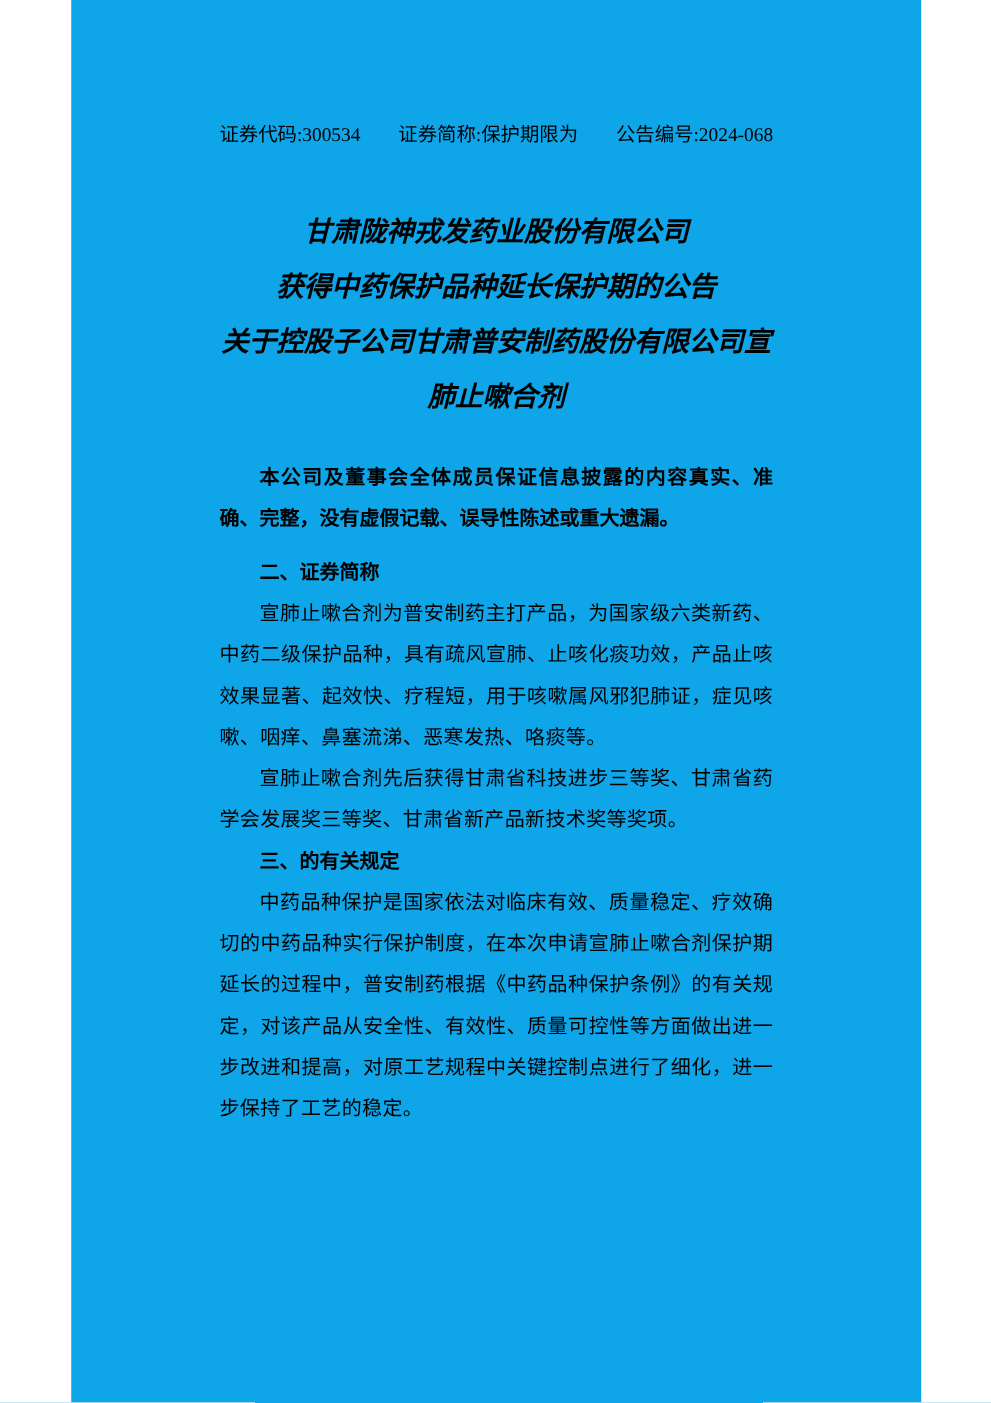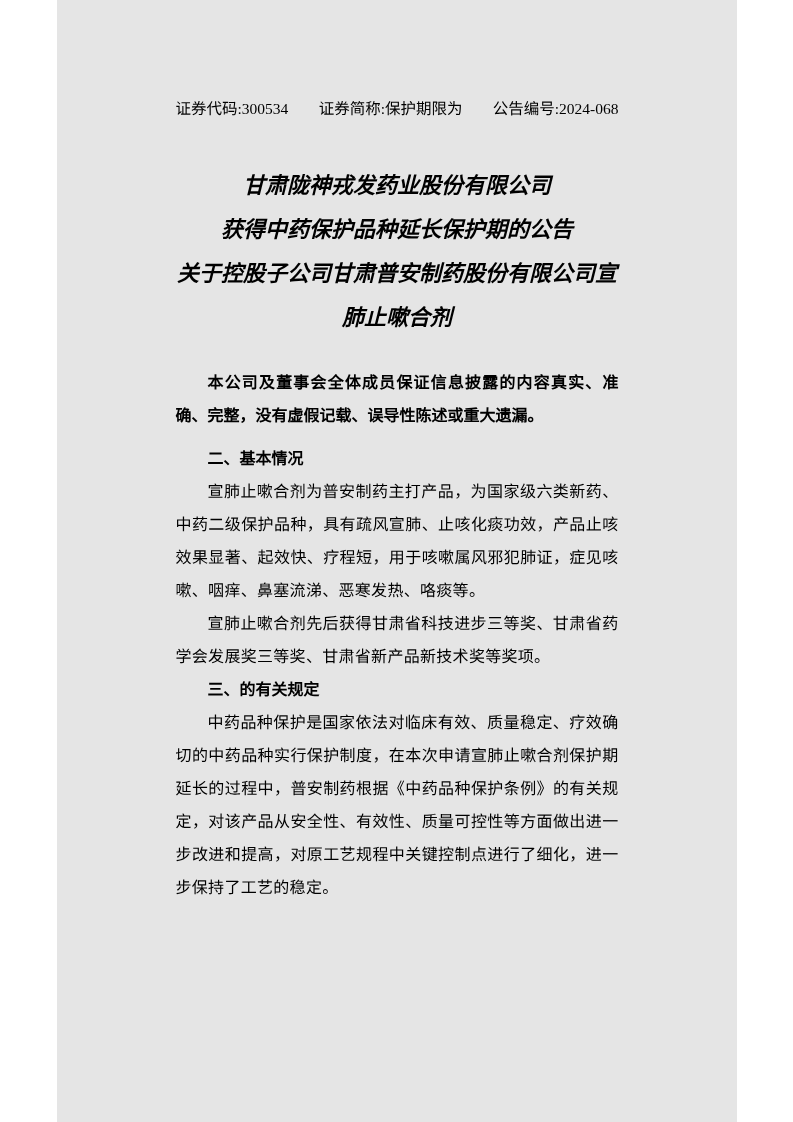--- a/index.html
+++ b/index.html
@@ -5,21 +5,21 @@
   html, body {
     margin: 0;
     padding: 0;
     background: #ffffff;
   }
   .page {
     position: relative;
     width: 680px;
     height: 1122px;
     margin: 0 auto;
-    background: #e5e5e5;
+    background: #0ea5e9;
     overflow: hidden;
     box-sizing: border-box;
     padding: 98px 118px 0 119px;
     color: #000000;
     font-family: "Liberation Serif", "DejaVu Serif", serif;
     font-size: 16px;
   }
   .doc-header {
     display: flex;
     justify-content: space-between;
@@ -79,21 +79,21 @@
   <h1 class="doc-title">
     <span class="title-line">甘肃陇神戎发药业股份有限公司</span>
     <span class="title-line">获得中药保护品种延长保护期的公告</span>
     <span class="title-line">关于控股子公司甘肃普安制药股份有限公司宣肺止嗽合剂</span>
   </h1>
 
   <p class="disclaimer">本公司及董事会全体成员保证信息披露的内容真实、准确、完整，没有虚假记载、误导性陈述或重大遗漏。</p>
 
 
   <div>
-    <h2 class="section-heading">二、基本情况</h2>
+    <h2 class="section-heading">二、证券简称</h2>
     <p class="body-paragraph">宣肺止嗽合剂为普安制药主打产品，为国家级六类新药、中药二级保护品种，具有疏风宣肺、止咳化痰功效，产品止咳效果显著、起效快、疗程短，用于咳嗽属风邪犯肺证，症见咳嗽、咽痒、鼻塞流涕、恶寒发热、咯痰等。</p>
     <p class="body-paragraph">宣肺止嗽合剂先后获得甘肃省科技进步三等奖、甘肃省药学会发展奖三等奖、甘肃省新产品新技术奖等奖项。</p>
   </div>
 
   <div>
     <h2 class="section-heading">三、的有关规定</h2>
     <p class="body-paragraph">中药品种保护是国家依法对临床有效、质量稳定、疗效确切的中药品种实行保护制度，在本次申请宣肺止嗽合剂保护期延长的过程中，普安制药根据《中药品种保护条例》的有关规定，对该产品从安全性、有效性、质量可控性等方面做出进一步改进和提高，对原工艺规程中关键控制点进行了细化，进一步保持了工艺的稳定。</p>
   </div>
 
 </div>

